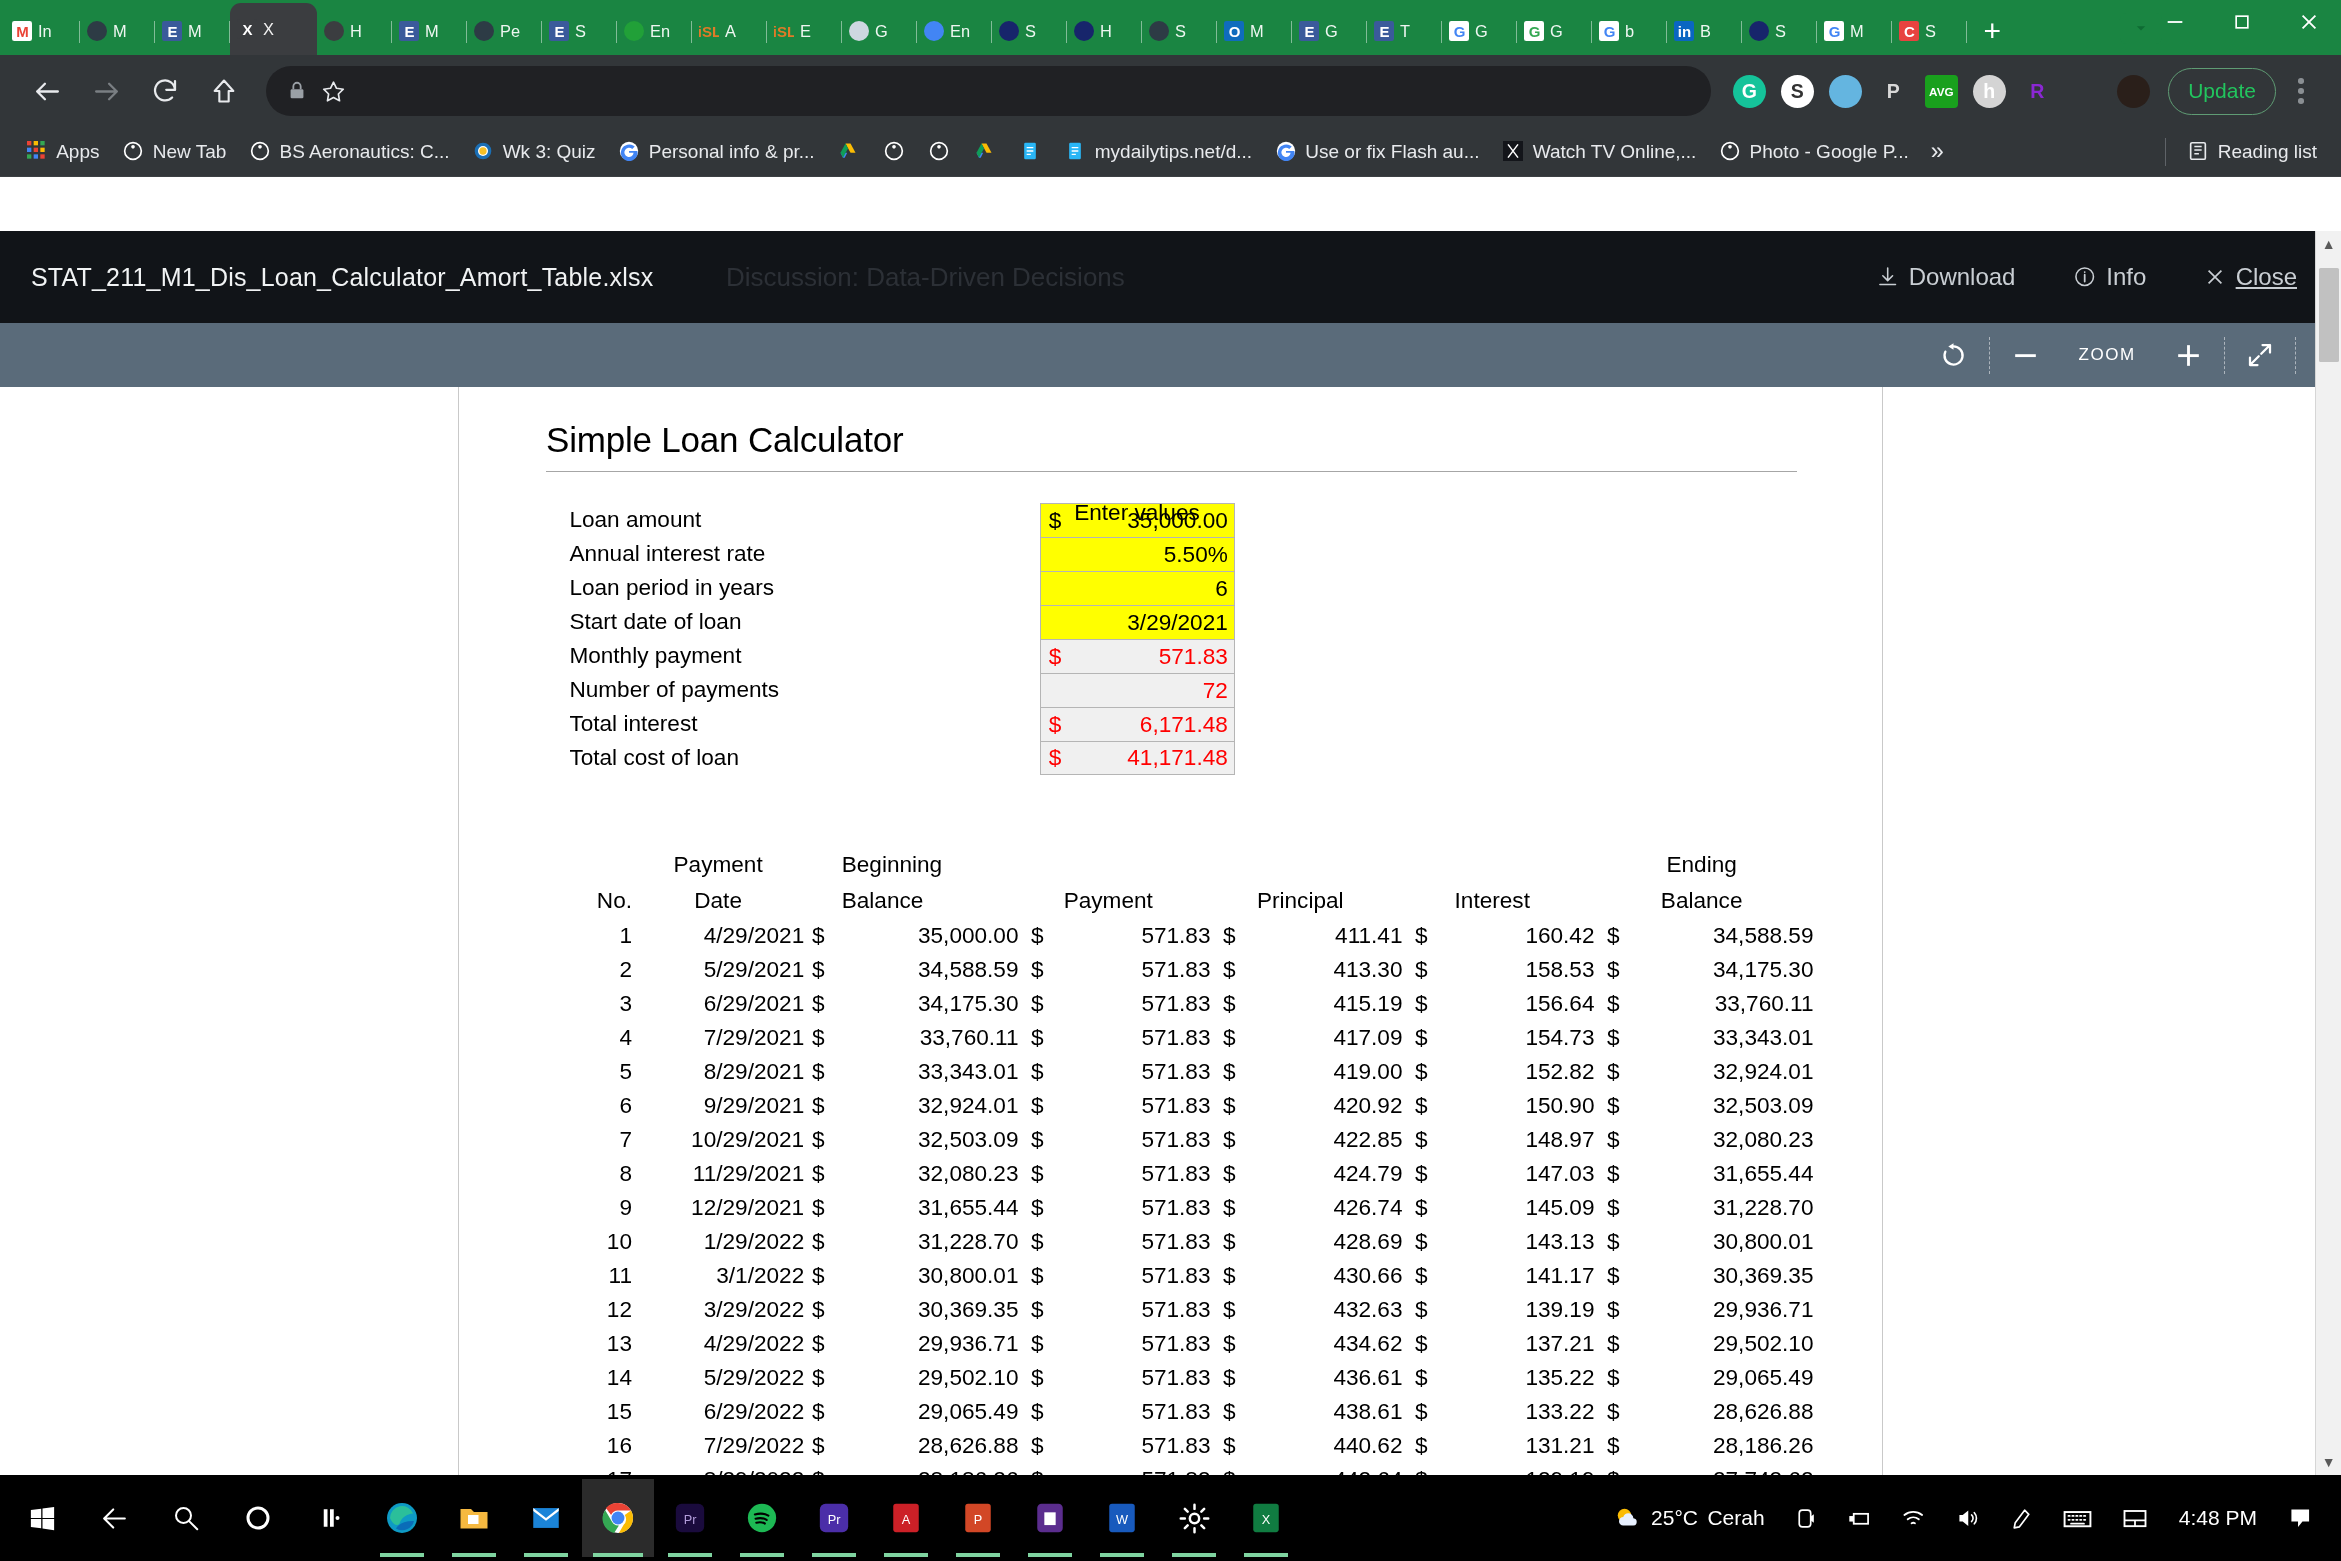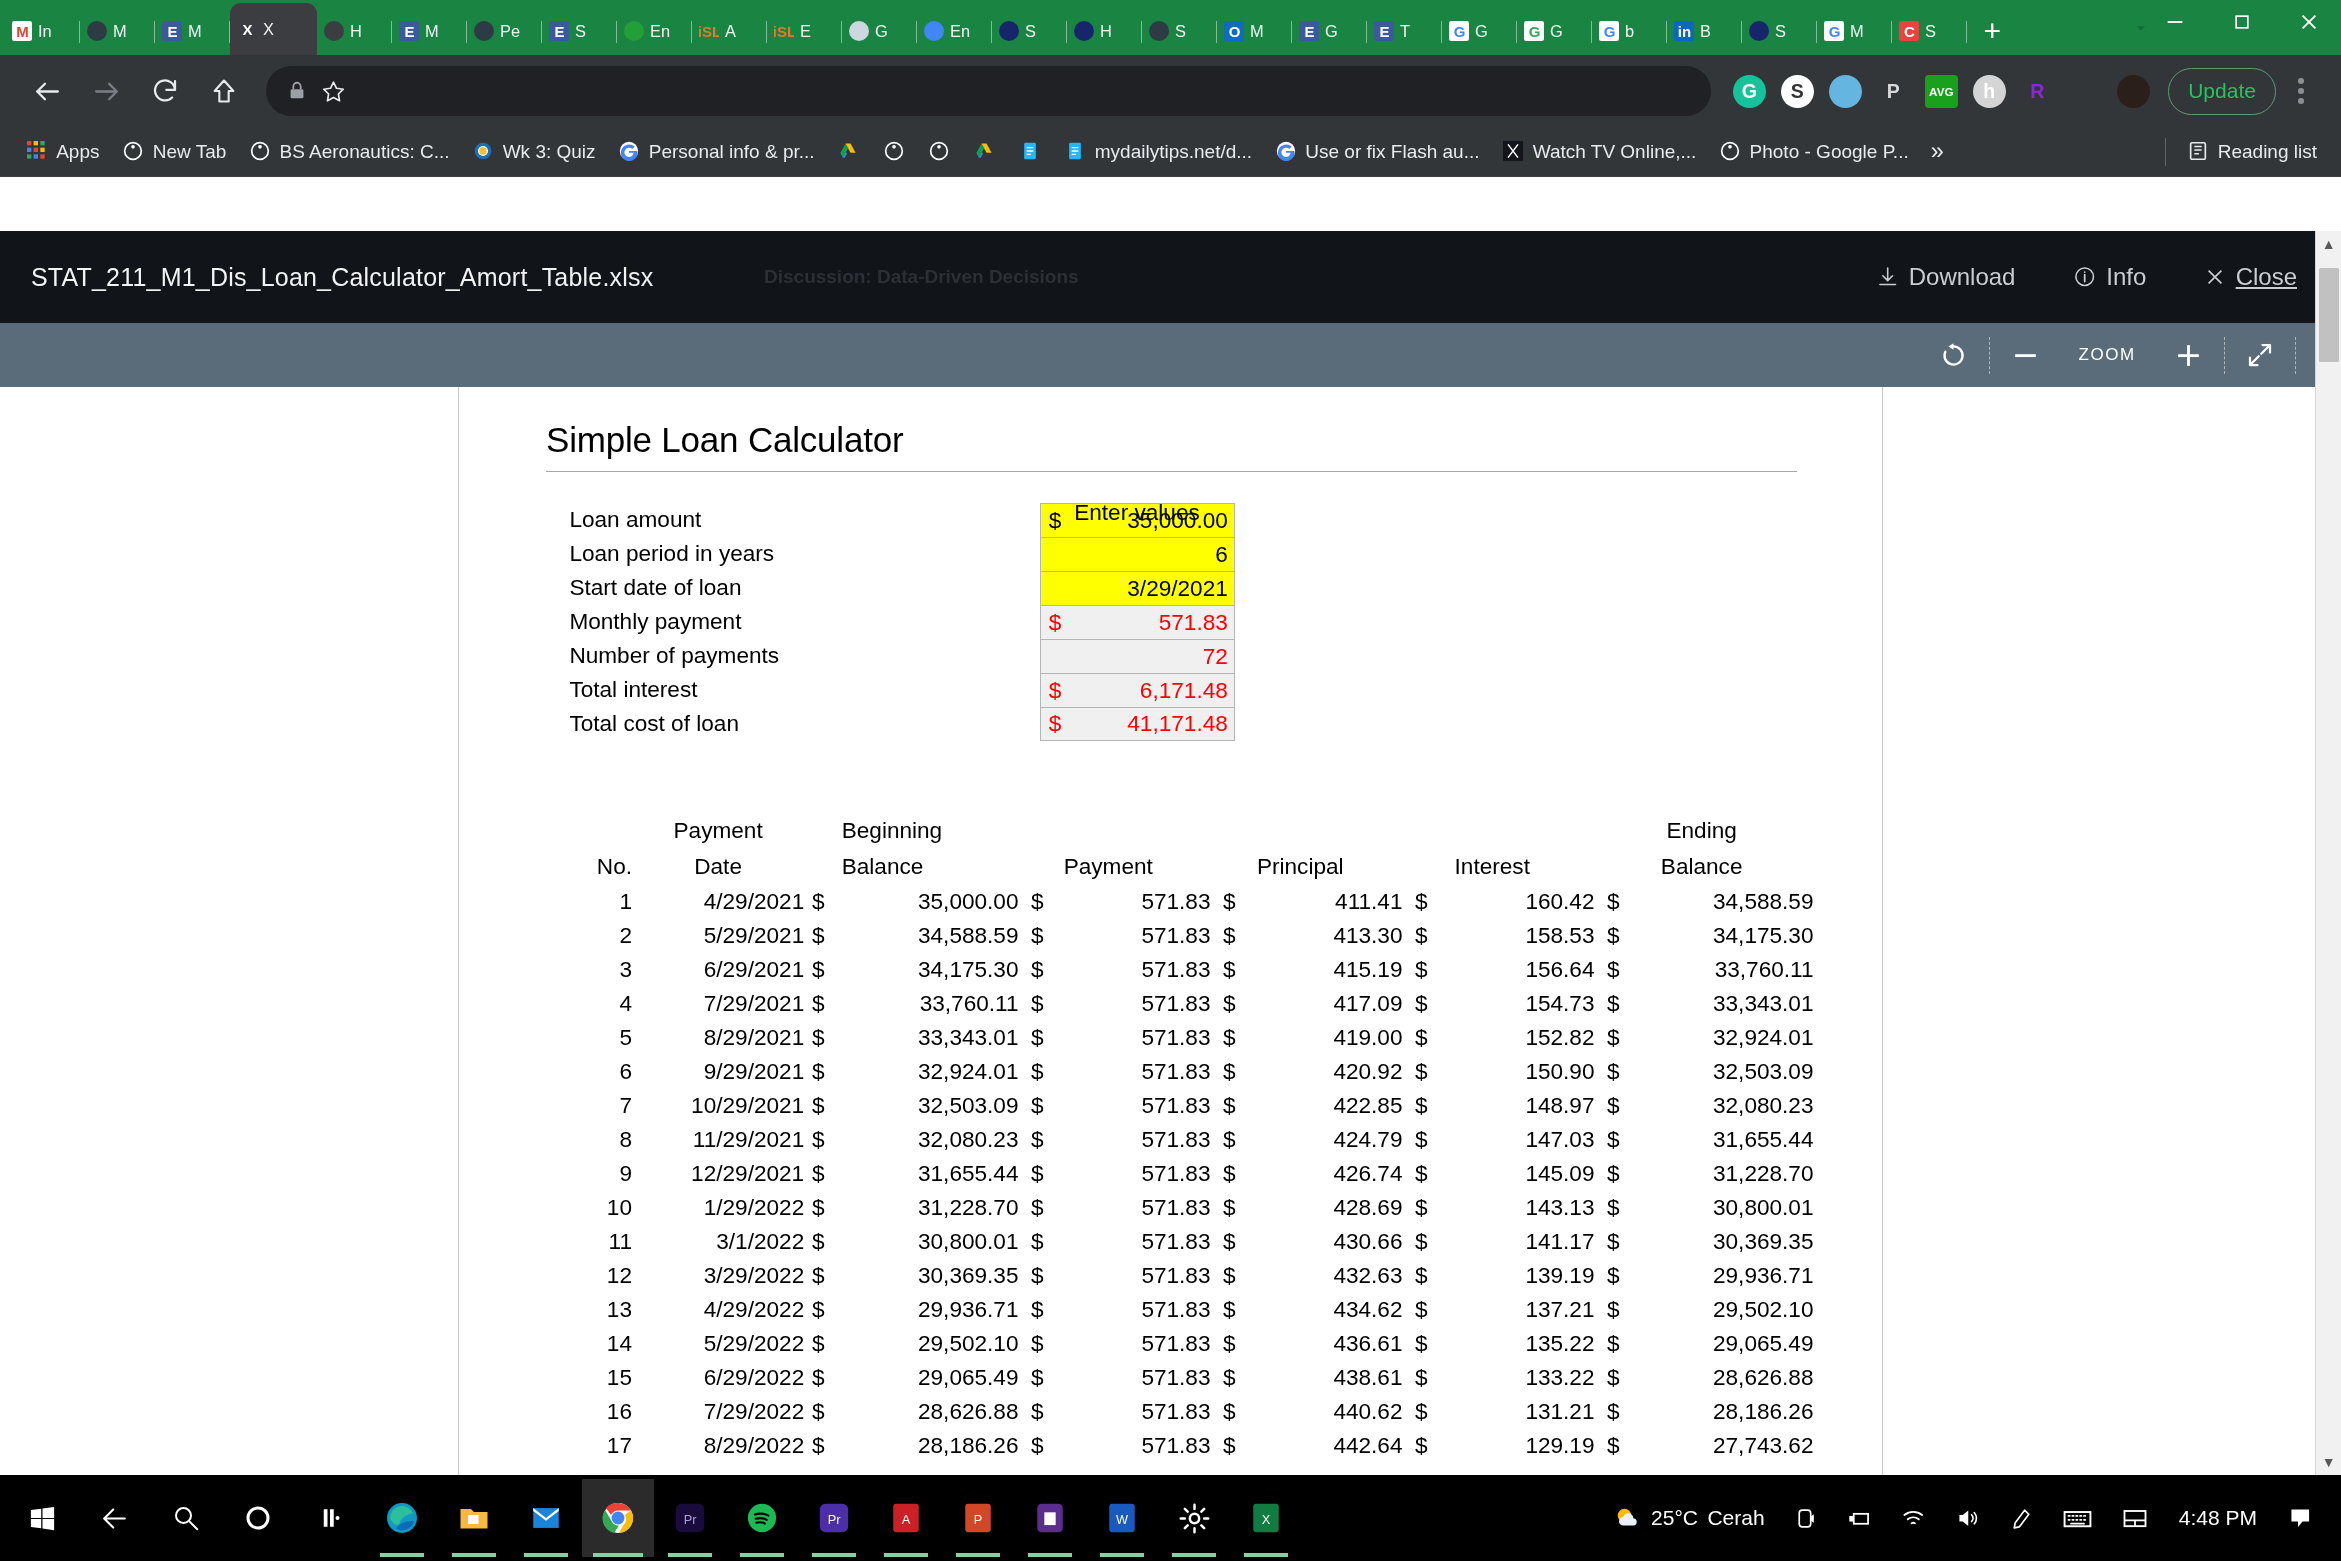--- a/index.html
+++ b/index.html
@@ -199,26 +199,25 @@
   }
   .pv-filename {
     color: #f1f3f4;
     font-size: 25px;
     letter-spacing: 0.2px;
     z-index: 2;
     text-align: right;
   }
   .pv-ghost {
     position: absolute;
-    left: 764px;
+    left: 726px;
     color: #2c3036;
-    font-size: 19px;
+    font-size: 26px;
     z-index: 1;
     white-space: nowrap;
-    font-weight: bold;
   }
   .pv-actions {
     margin-left: auto;
     display: flex; align-items: center; gap: 58px;
     z-index: 2;
   }
   .pv-act {
     display: flex; align-items: center; gap: 9.4px;
     color: #c9ced3; font-size: 24px;
   }
@@ -878,20 +877,27 @@
         <div class="sheet-title">Simple Loan Calculator</div>
 
         <div class="inputs">
           <div class="enter-values">Enter values</div>
           <div id="inputs-container">
               <div class="inrow">
                 <div class="inlabel">Loan amount</div>
                 <div class="incell yellow">
                   <span class="cur">$</span>
                   <span class="val">35,000.00</span>
+                </div>
+              </div>
+              <div class="inrow">
+                <div class="inlabel">Annual interest rate</div>
+                <div class="incell yellow">
+                  <span class="cur"></span>
+                  <span class="val">5.50%</span>
                 </div>
               </div>
               <div class="inrow">
                 <div class="inlabel">Loan period in years</div>
                 <div class="incell yellow">
                   <span class="cur"></span>
                   <span class="val">6</span>
                 </div>
               </div>
               <div class="inrow">

